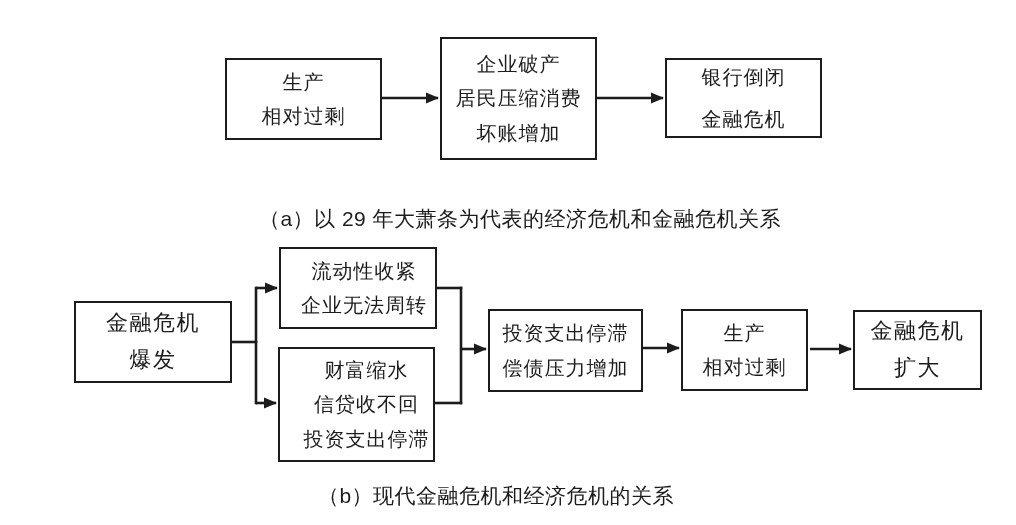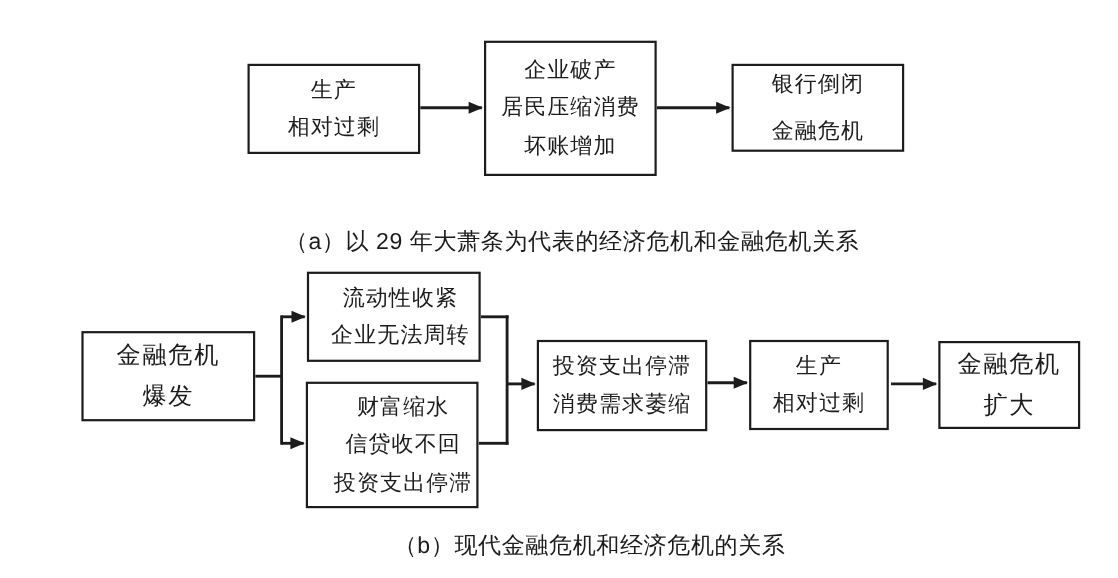--- a/index.html
+++ b/index.html
@@ -54,21 +54,21 @@
 
   .caption {
     position: absolute;
     transform: translateX(-50%);
     white-space: nowrap;
     font-size: 21px;
     letter-spacing: 0.5px;
     color: #1c1c1c;
   }
   #caption-a { left: 520px; top: 205px; text-align: center; }
-  #caption-b { left: 536px; top: 482px; }
+  #caption-b { left: 496px; top: 482px; }
 </style>
 </head>
 <body>
 
 <svg class="connector-layer" viewBox="0 0 1016 525" xmlns="http://www.w3.org/2000/svg">
   <defs>
     <marker id="ah" markerUnits="userSpaceOnUse" markerWidth="14" markerHeight="12" refX="12.5" refY="6" orient="auto">
       <path d="M0.5,0.5 L13.5,6 L0.5,11.5 Z" fill="#1c1c1c"></path>
     </marker>
   </defs>
@@ -115,21 +115,21 @@
   <span>流动性收紧</span>
   <span>企业无法周转</span>
 </div>
 <div class="node" id="b4">
   <span>财富缩水</span>
   <span>信贷收不回</span>
   <span>投资支出停滞</span>
 </div>
 <div class="node" id="b3">
   <span>投资支出停滞</span>
-  <span>消费需求萎缩</span>
+  <span>偿债压力增加</span>
 </div>
 <div class="node" id="b5">
   <span>生产</span>
   <span>相对过剩</span>
 </div>
 <div class="node big" id="b6">
   <span>金融危机</span>
   <span>扩大</span>
 </div>
 <div class="caption" id="caption-b">（b）现代金融危机和经济危机的关系</div>

